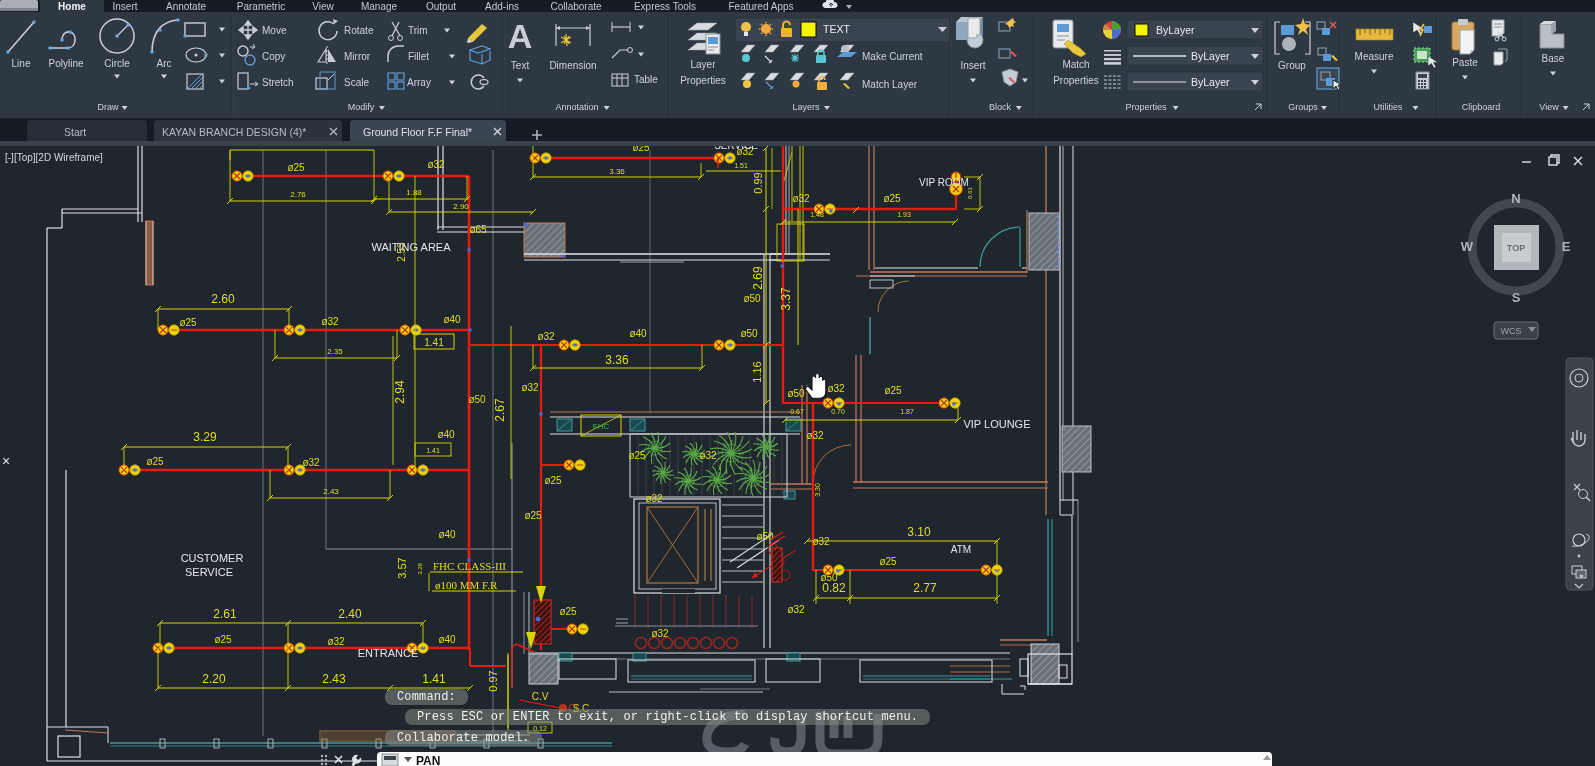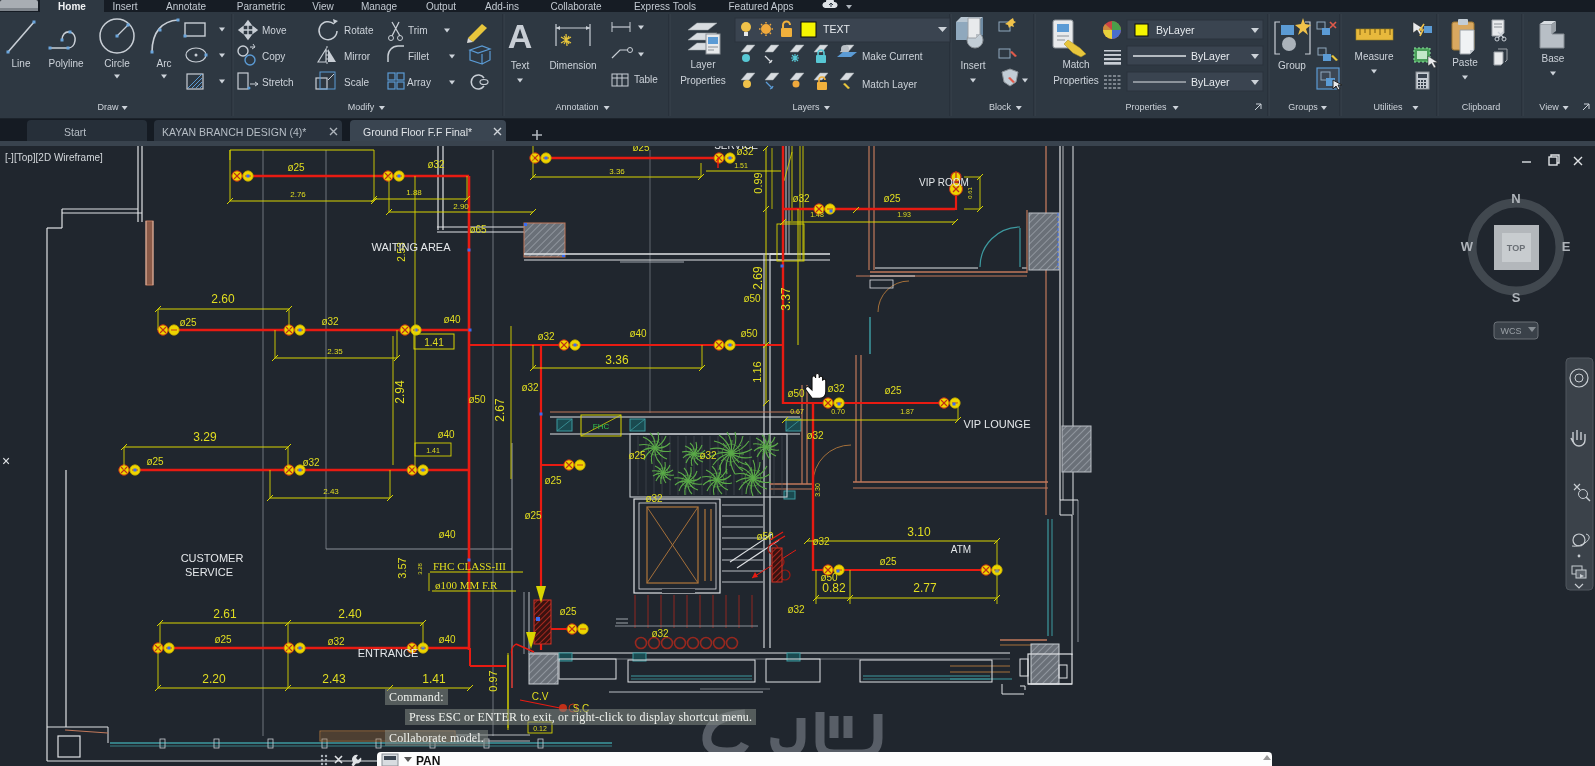--- a/index.html
+++ b/index.html
@@ -3,21 +3,21 @@
 html,body{margin:0;padding:0;background:#20262e;width:1595px;height:766px;overflow:hidden;font-family:"Liberation Sans",sans-serif;}
 #page{position:relative;width:1595px;height:766px;}
 .abs{position:absolute;}
 #menubar{left:0;top:0;width:1595px;height:12px;background:#161c24;z-index:2;}
 #ribbon{left:0;top:12px;width:1595px;height:106px;background:#2e3842;border-bottom:1px solid #1c232b;z-index:2;}
 #tabbar{left:0;top:119px;width:1595px;height:22px;background:#151b23;z-index:2;}
 #tabstrip{left:0;top:141px;width:1595px;height:5px;background:#39434e;z-index:2;}
 svg{display:block;}
 #canvsvg{left:0;top:0;z-index:1;}
 #ribsvg{left:0;top:0;z-index:3;}
-.cmdbox{z-index:5;background:rgba(130,136,132,0.55);color:#f0f2ee;font-family:Liberation Serif, serif;font-size:12px;letter-spacing:0.17px;line-height:16px;padding:0 4px;white-space:pre;}
+.cmdbox{z-index:5;background:rgba(130,136,132,0.55);color:#f0f2ee;font-family:Liberation Mono, monospace;font-size:12px;letter-spacing:0.17px;line-height:16px;padding:0 12px;white-space:pre;border-radius:7px;}
 </style></head>
 <body>
 <div id="page">
 <svg id="canvsvg" class="abs" width="1595" height="766" viewBox="0 0 1595 766">
 <defs>
 <pattern id="hatch" width="5" height="5" patternUnits="userSpaceOnUse" patternTransform="rotate(45)">
           <rect width="5" height="5" fill="#6a7078"></rect>
           <line x1="0" y1="0" x2="0" y2="5" stroke="#9aa0a8" stroke-width="1.6"></line>
         </pattern>
 <pattern id="rhatch" width="4" height="4" patternUnits="userSpaceOnUse" patternTransform="rotate(45)">

